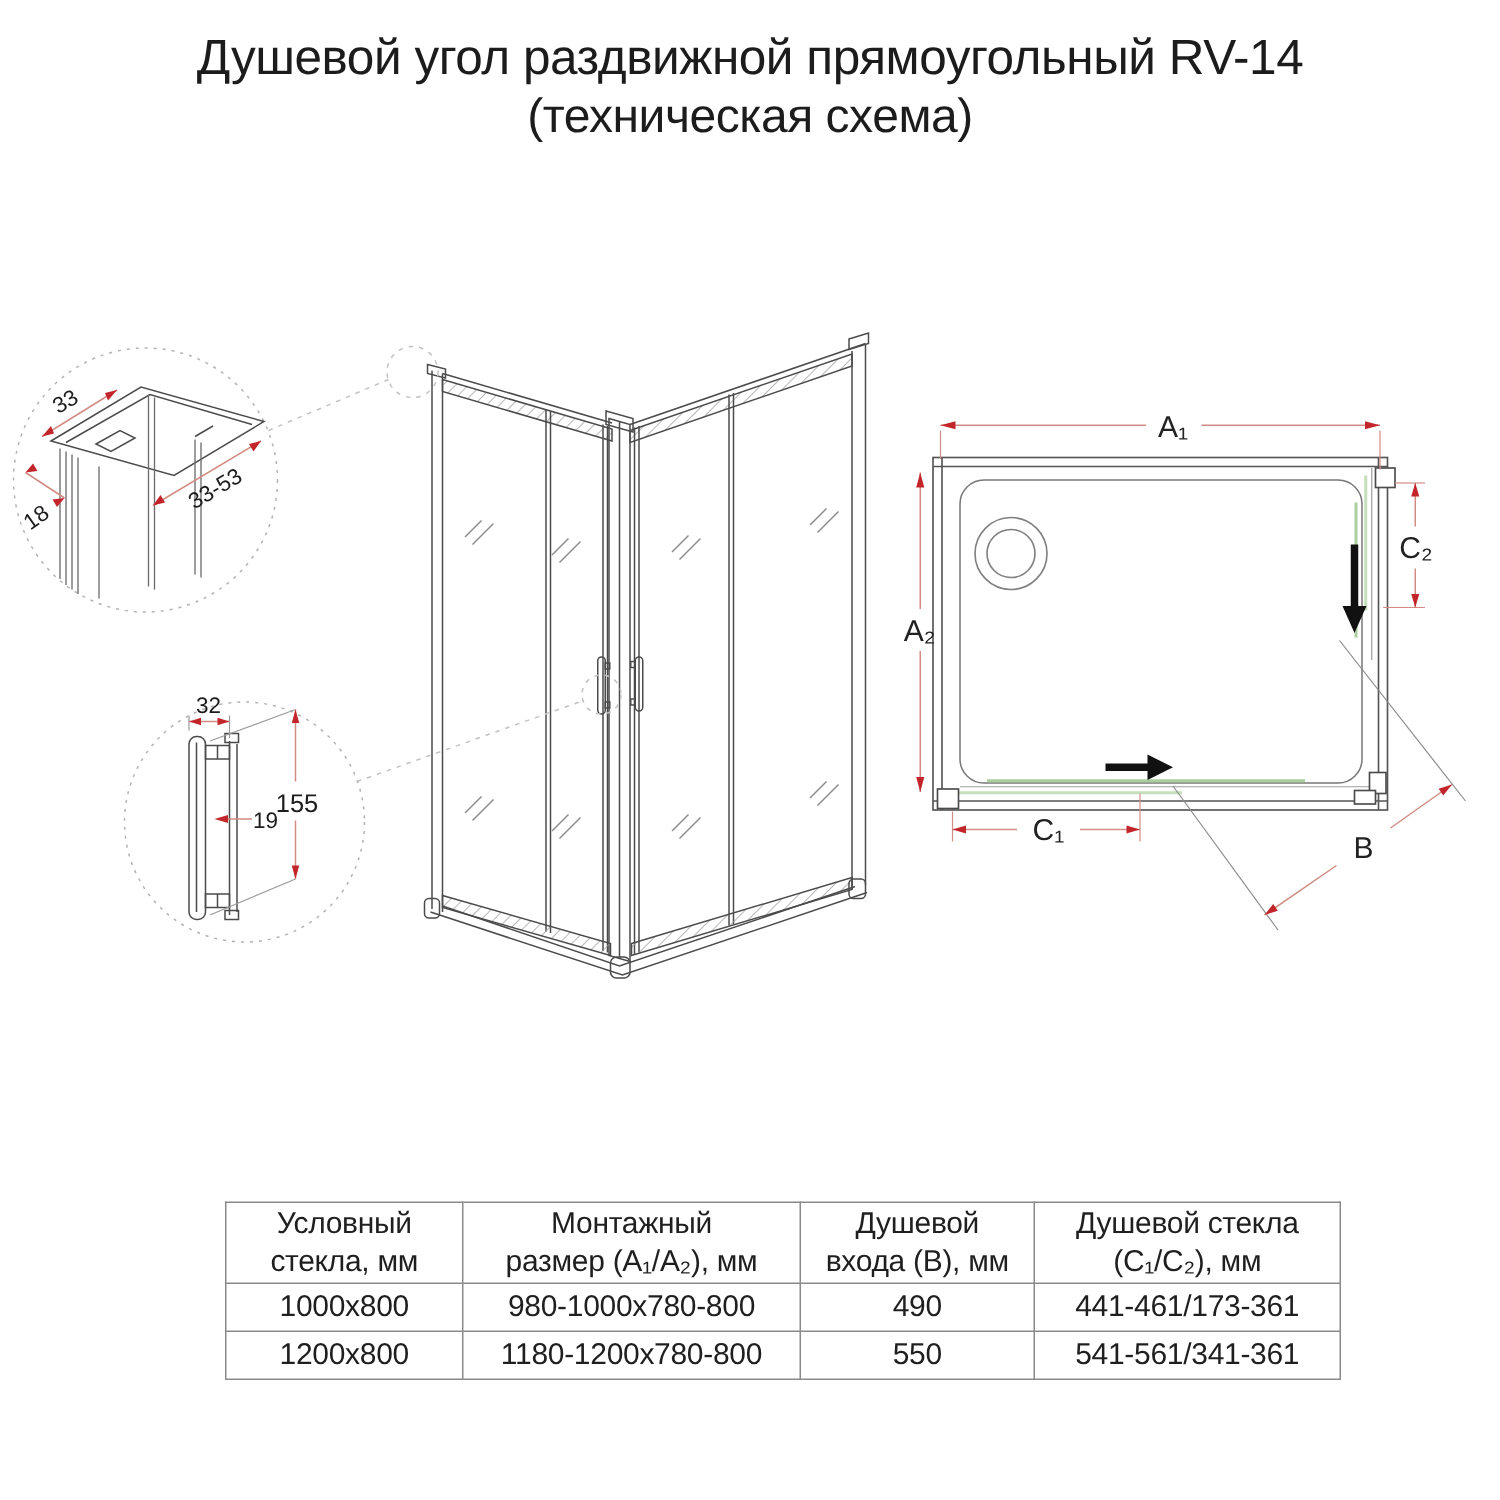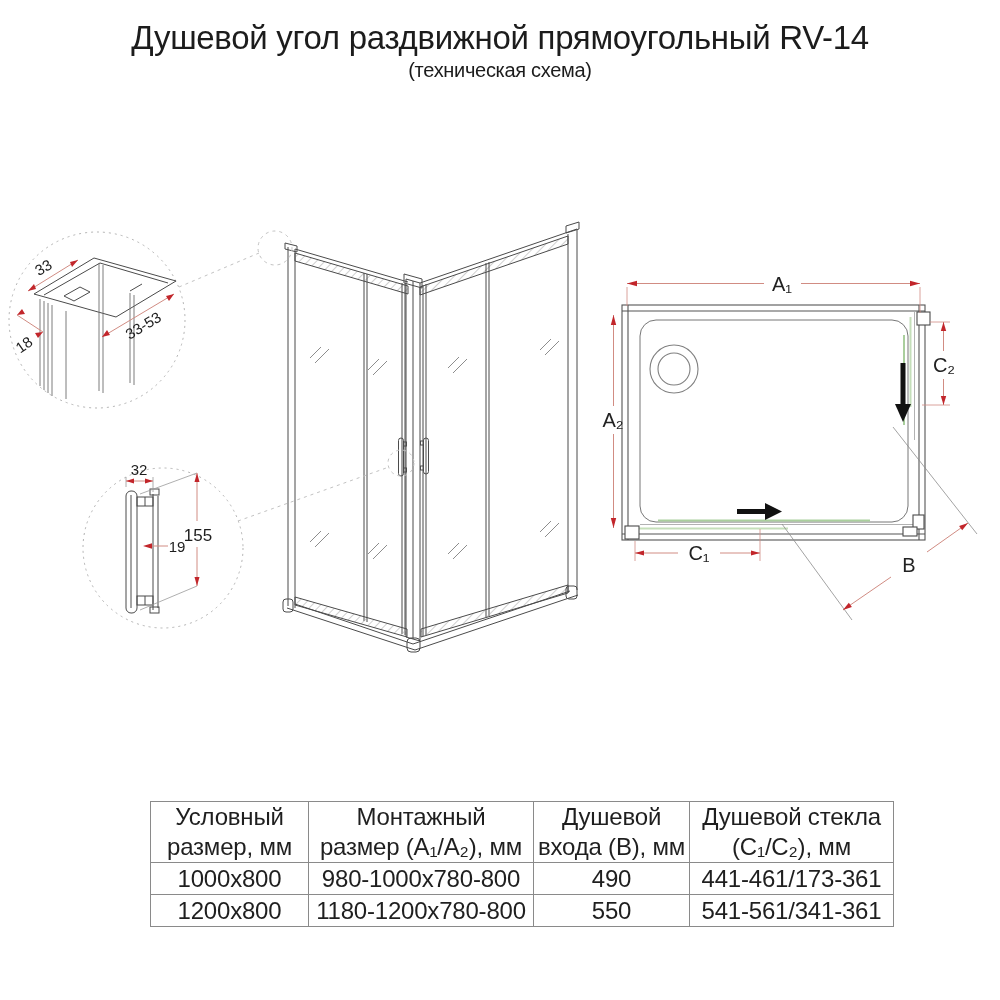--- a/index.html
+++ b/index.html
@@ -1,28 +1,28 @@
 <!DOCTYPE html>
 <html><head>
 <meta charset="utf-8">
 <style>
   html,body{margin:0;padding:0;background:#ffffff;}
   body{width:1000px;height:1000px;position:relative;overflow:hidden;
        font-family:"Liberation Sans","DejaVu Sans",sans-serif;color:#1c1c1c;}
   .title{position:absolute;left:0;top:18px;width:1000px;text-align:center;
          font-weight:500;letter-spacing:-0.3px;line-height:1.22;}
   .title .l1{font-size:33px;}
-  .title .l2{font-size:20px;}
+  .title .l2{font-size:32px;}
   svg text{font-family:"Liberation Sans","DejaVu Sans",sans-serif;}
   .dimlab{font-size:20px;font-weight:500;fill:#222;}
   .smlab{font-size:15px;font-weight:500;fill:#1d1d1d;}
   table.spec{position:absolute;left:150px;top:801px;width:743px;border-collapse:collapse;
              table-layout:fixed;}
   table.spec th,table.spec td{border:1px solid #8a8a8a;text-align:center;vertical-align:middle;
-             font-weight:normal;font-size:24px;color:#1f1f1f;padding:0;letter-spacing:-0.2px;}
+             font-weight:normal;font-size:20px;color:#1f1f1f;padding:0;letter-spacing:-0.2px;}
   table.spec th{height:53px;line-height:1.25;}
   table.spec td{height:31px;}
   .c1{width:158px}.c2{width:225px}.c3{width:156px}.c4{width:204px}
 </style>
 </head>
 <body>
 
 <div class="title">
   <div class="l1">Душевой угол раздвижной прямоугольный RV-14</div>
   <div class="l2">(техническая схема)</div>
@@ -266,21 +266,21 @@
   <colgroup>
       <col class="c1">
       <col class="c2">
       <col class="c3">
       <col class="c4">
     </colgroup>
   <thead>
     <tr>
       <th>
         <div>Условный</div>
-          <div>размер, мм</div>
+          <div>стекла, мм</div>
       </th>
       <th>
         <div>Монтажный</div>
           <div>размер (A₁/A₂), мм</div>
       </th>
       <th>
         <div>Душевой</div>
           <div>входа (B), мм</div>
       </th>
       <th>

